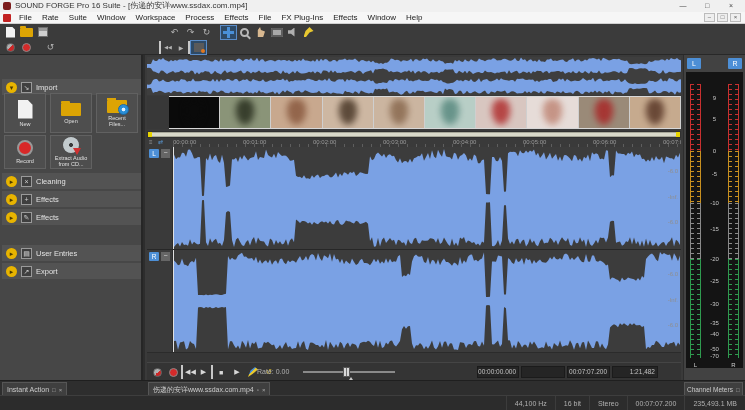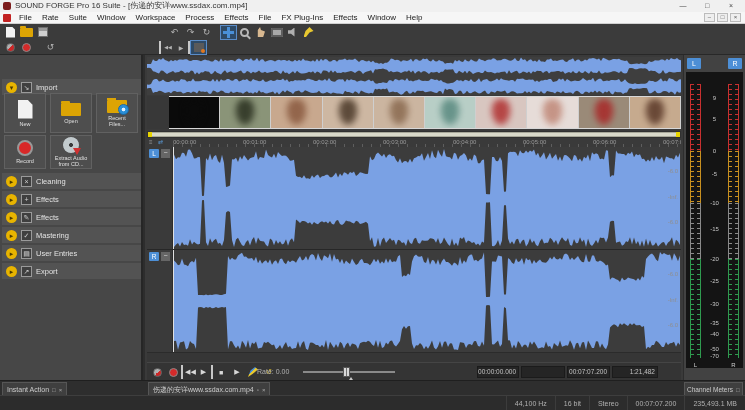--- a/index.html
+++ b/index.html
@@ -240,25 +240,20 @@
       </div>
       <div class="sec-header" style="top: 136px;">
         <span class="sec-arrow">▸</span>
         <span class="sec-ico">+</span>
         <span class="sec-label">Effects</span>
       </div>
       <div class="sec-header" style="top: 154px;">
         <span class="sec-arrow">▸</span>
         <span class="sec-ico">✎</span>
         <span class="sec-label">Effects</span>
-      </div>
-      <div class="sec-header" style="top: 172px;">
-        <span class="sec-arrow">▸</span>
-        <span class="sec-ico">✓</span>
-        <span class="sec-label">Mastering</span>
       </div>
       <div class="sec-header" style="top: 208px;">
         <span class="sec-arrow">▸</span>
         <span class="sec-ico">↗</span>
         <span class="sec-label">Export</span>
       </div>
       <div class="sec-header" style="top: 190px;">
         <span class="sec-arrow">▸</span>
         <span class="sec-ico">▤</span>
         <span class="sec-label">User Entries</span>

